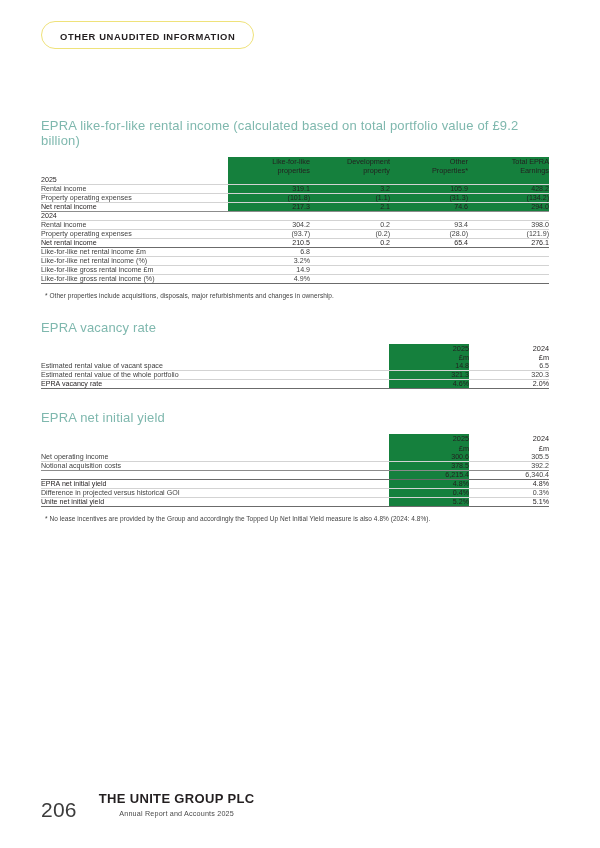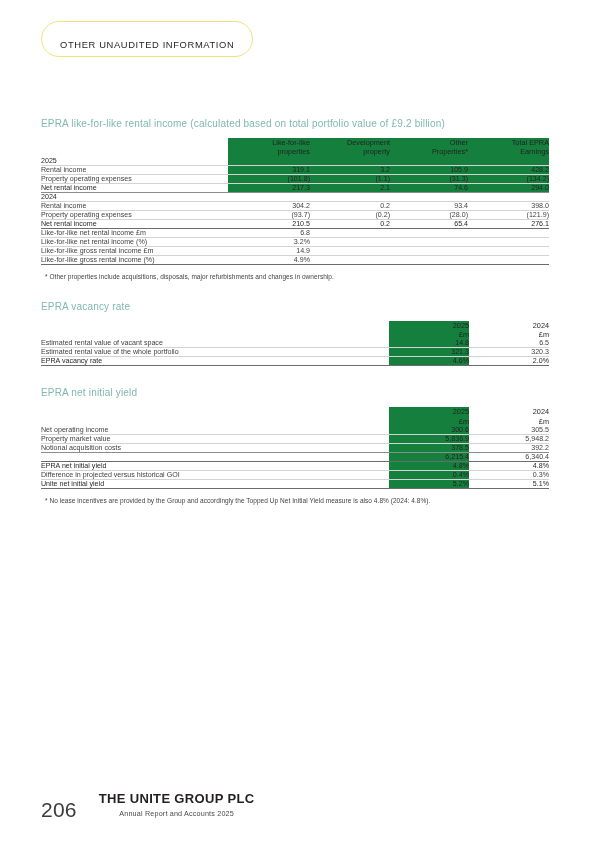--- a/index.html
+++ b/index.html
@@ -26,39 +26,39 @@
   
   .badge-wrap {
     position: absolute;
     left: 41px;
     top: 21px;
   }
   .badge {
     display: inline-block;
     border: 1.6px solid #EFE27A;
     border-radius: 999px;
-    padding: 18px 18px 7px 18px;
+    padding: 10px 18px 7px 18px;
     font-size: 9.4px;
-    font-weight: normal;
+    font-weight: bold;
     letter-spacing: 0.62px;
     color: #231f20;
     line-height: 1;
     white-space: nowrap;
   }
 
   
   .content {
     position: absolute;
     left: 41px;
     top: 118px;
     width: 508px;
   }
 
   .sec-title {
-    font-size: 10px;
+    font-size: 13px;
     color: #7FB8AE;
     letter-spacing: 0.18px;
     margin: 0 0 9px 0;
     font-weight: normal;
   }
   .sec-title.gap-before { margin-top: 21px; }
 
   table.fin {
     width: 100%;
     border-collapse: collapse;
@@ -338,25 +338,20 @@
             <span>£m</span>
           </th>
         </tr>
       </thead>
       <tbody>
         <tr class="rule-thin">
           <td class="lbl">Net operating income</td>
           <td class="num shade b">300.6</td>
           <td class="num">305.5</td>
         </tr>
-        <tr class="rule-thin">
-          <td class="lbl">Property market value</td>
-          <td class="num shade b">5,836.9</td>
-          <td class="num">5,948.2</td>
-        </tr>
         <tr class="rule-mid">
           <td class="lbl">Notional acquisition costs</td>
           <td class="num shade b">378.5</td>
           <td class="num">392.2</td>
         </tr>
         <tr class="rule-thick">
           <td class="lbl"></td>
           <td class="num shade b">6,215.4</td>
           <td class="num">6,340.4</td>
         </tr>

